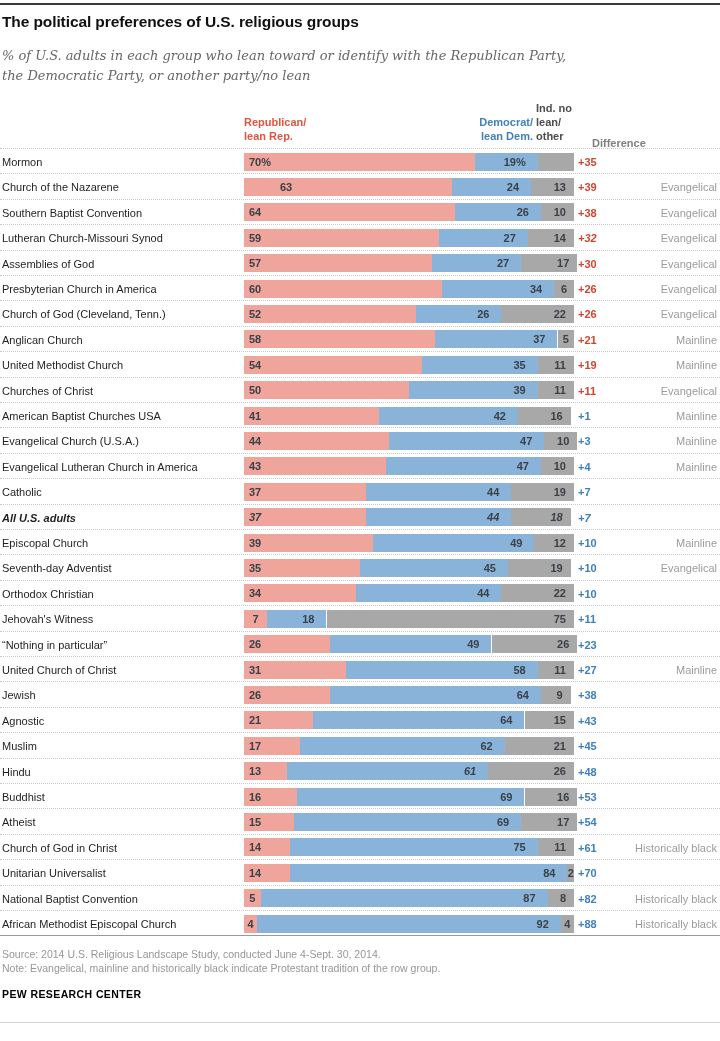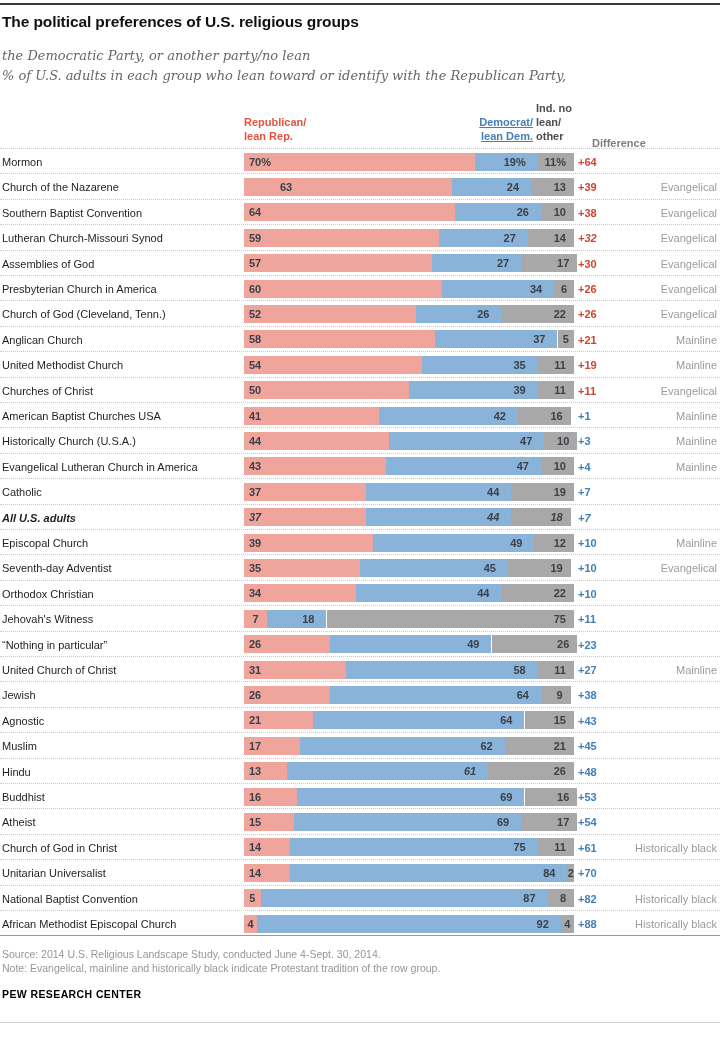--- a/index.html
+++ b/index.html
@@ -39,49 +39,48 @@
          color:#000;letter-spacing:0.4px;}
   .bottom-rule{position:absolute;top:1022px;left:0;width:720px;height:1px;background:#d2d2d2;}
 </style>
 </head>
 <body>
 
 <div class="page">
   <div class="top-rule"></div>
   <h1 class="title">The political preferences of U.S. religious groups</h1>
   <div class="subtitle">
+    <div>% of U.S. adults in each group who lean toward or identify with the Republican Party,</div>
     <div>the Democratic Party, or another party/no lean</div>
-    <div>% of U.S. adults in each group who lean toward or identify with the Republican Party,</div>
   </div>
 
   <div class="colhead rep" style="color: rgb(226, 84, 63);">
     <div>Republican/</div>
     <div>lean Rep.</div>
   </div>
-  <div class="colhead dem" style="color: rgb(67, 128, 186); text-decoration: underline;">
+  <div class="colhead dem" style="color: rgb(67, 128, 186);">
     <div>Democrat/</div>
     <div>lean Dem.</div>
   </div>
   <div class="colhead ind">
     <div>Ind. no</div>
     <div>lean/</div>
     <div>other</div>
   </div>
   <div class="colhead diff">Difference</div>
 
   <div class="rows" id="rows">
       <div class="row" style="top: 0px;">
         <div class="rowlabel">Mormon</div>
         <div class="seg" style="left: 244px; width: 231px; background: rgb(239, 165, 156);"></div>
         <div class="seg" style="left: 475px; width: 62.7px; background: rgb(138, 179, 217);"></div>
         <div class="seg" style="left: 537.7px; width: 36.3px; background: rgb(168, 168, 168);"></div>
         <span class="vlab" style="left: 249px;">70%</span>
         <span class="vlab" style="left: 244px; width: 281.7px; text-align: right;">19%</span>
-        <span class="vlab" style="left: 244px; width: 322px; text-align: right;">11%</span>
-        <span class="diff" style="color: rgb(207, 70, 49);">+64</span>
+        <span class="diff" style="color: rgb(207, 70, 49);">+35</span>
       </div>
       <div class="row" style="top: 25.4px;">
         <div class="rowlabel">Church of the Nazarene</div>
         <div class="seg" style="left: 244px; width: 207.9px; background: rgb(239, 165, 156);"></div>
         <div class="seg" style="left: 451.9px; width: 79.2px; background: rgb(138, 179, 217);"></div>
         <div class="seg" style="left: 531.1px; width: 42.9px; background: rgb(168, 168, 168);"></div>
         <span class="vlab" style="left: 249px; margin-left: 31px;">63</span>
         <span class="vlab" style="left: 244px; width: 275.1px; text-align: right;">24</span>
         <span class="vlab" style="left: 244px; width: 322px; text-align: right;">13</span>
         <span class="diff" style="color: rgb(207, 70, 49);">+39</span>
@@ -180,21 +179,21 @@
         <div class="seg" style="left: 244px; width: 135.3px; background: rgb(239, 165, 156);"></div>
         <div class="seg" style="left: 379.3px; width: 138.6px; background: rgb(138, 179, 217);"></div>
         <div class="seg" style="left: 517.9px; width: 52.8px; background: rgb(168, 168, 168);"></div>
         <span class="vlab" style="left: 249px;">41</span>
         <span class="vlab" style="left: 244px; width: 261.9px; text-align: right;">42</span>
         <span class="vlab" style="left: 244px; width: 318.7px; text-align: right;">16</span>
         <span class="diff" style="color: rgb(63, 127, 186);">+1</span>
         <span class="trad">Mainline</span>
       </div>
       <div class="row" style="top: 279.4px;">
-        <div class="rowlabel">Historically Church (U.S.A.)</div>
+        <div class="rowlabel">Evangelical Church (U.S.A.)</div>
         <div class="seg" style="left: 244px; width: 145.2px; background: rgb(239, 165, 156);"></div>
         <div class="seg" style="left: 389.2px; width: 155.1px; background: rgb(138, 179, 217);"></div>
         <div class="seg" style="left: 544.3px; width: 33px; background: rgb(168, 168, 168);"></div>
         <span class="vlab" style="left: 249px;">44</span>
         <span class="vlab" style="left: 244px; width: 288.3px; text-align: right;">47</span>
         <span class="vlab" style="left: 244px; width: 325.3px; text-align: right;">10</span>
         <span class="diff" style="color: rgb(63, 127, 186);">+3</span>
         <span class="trad">Mainline</span>
       </div>
       <div class="row" style="top: 304.8px;">

